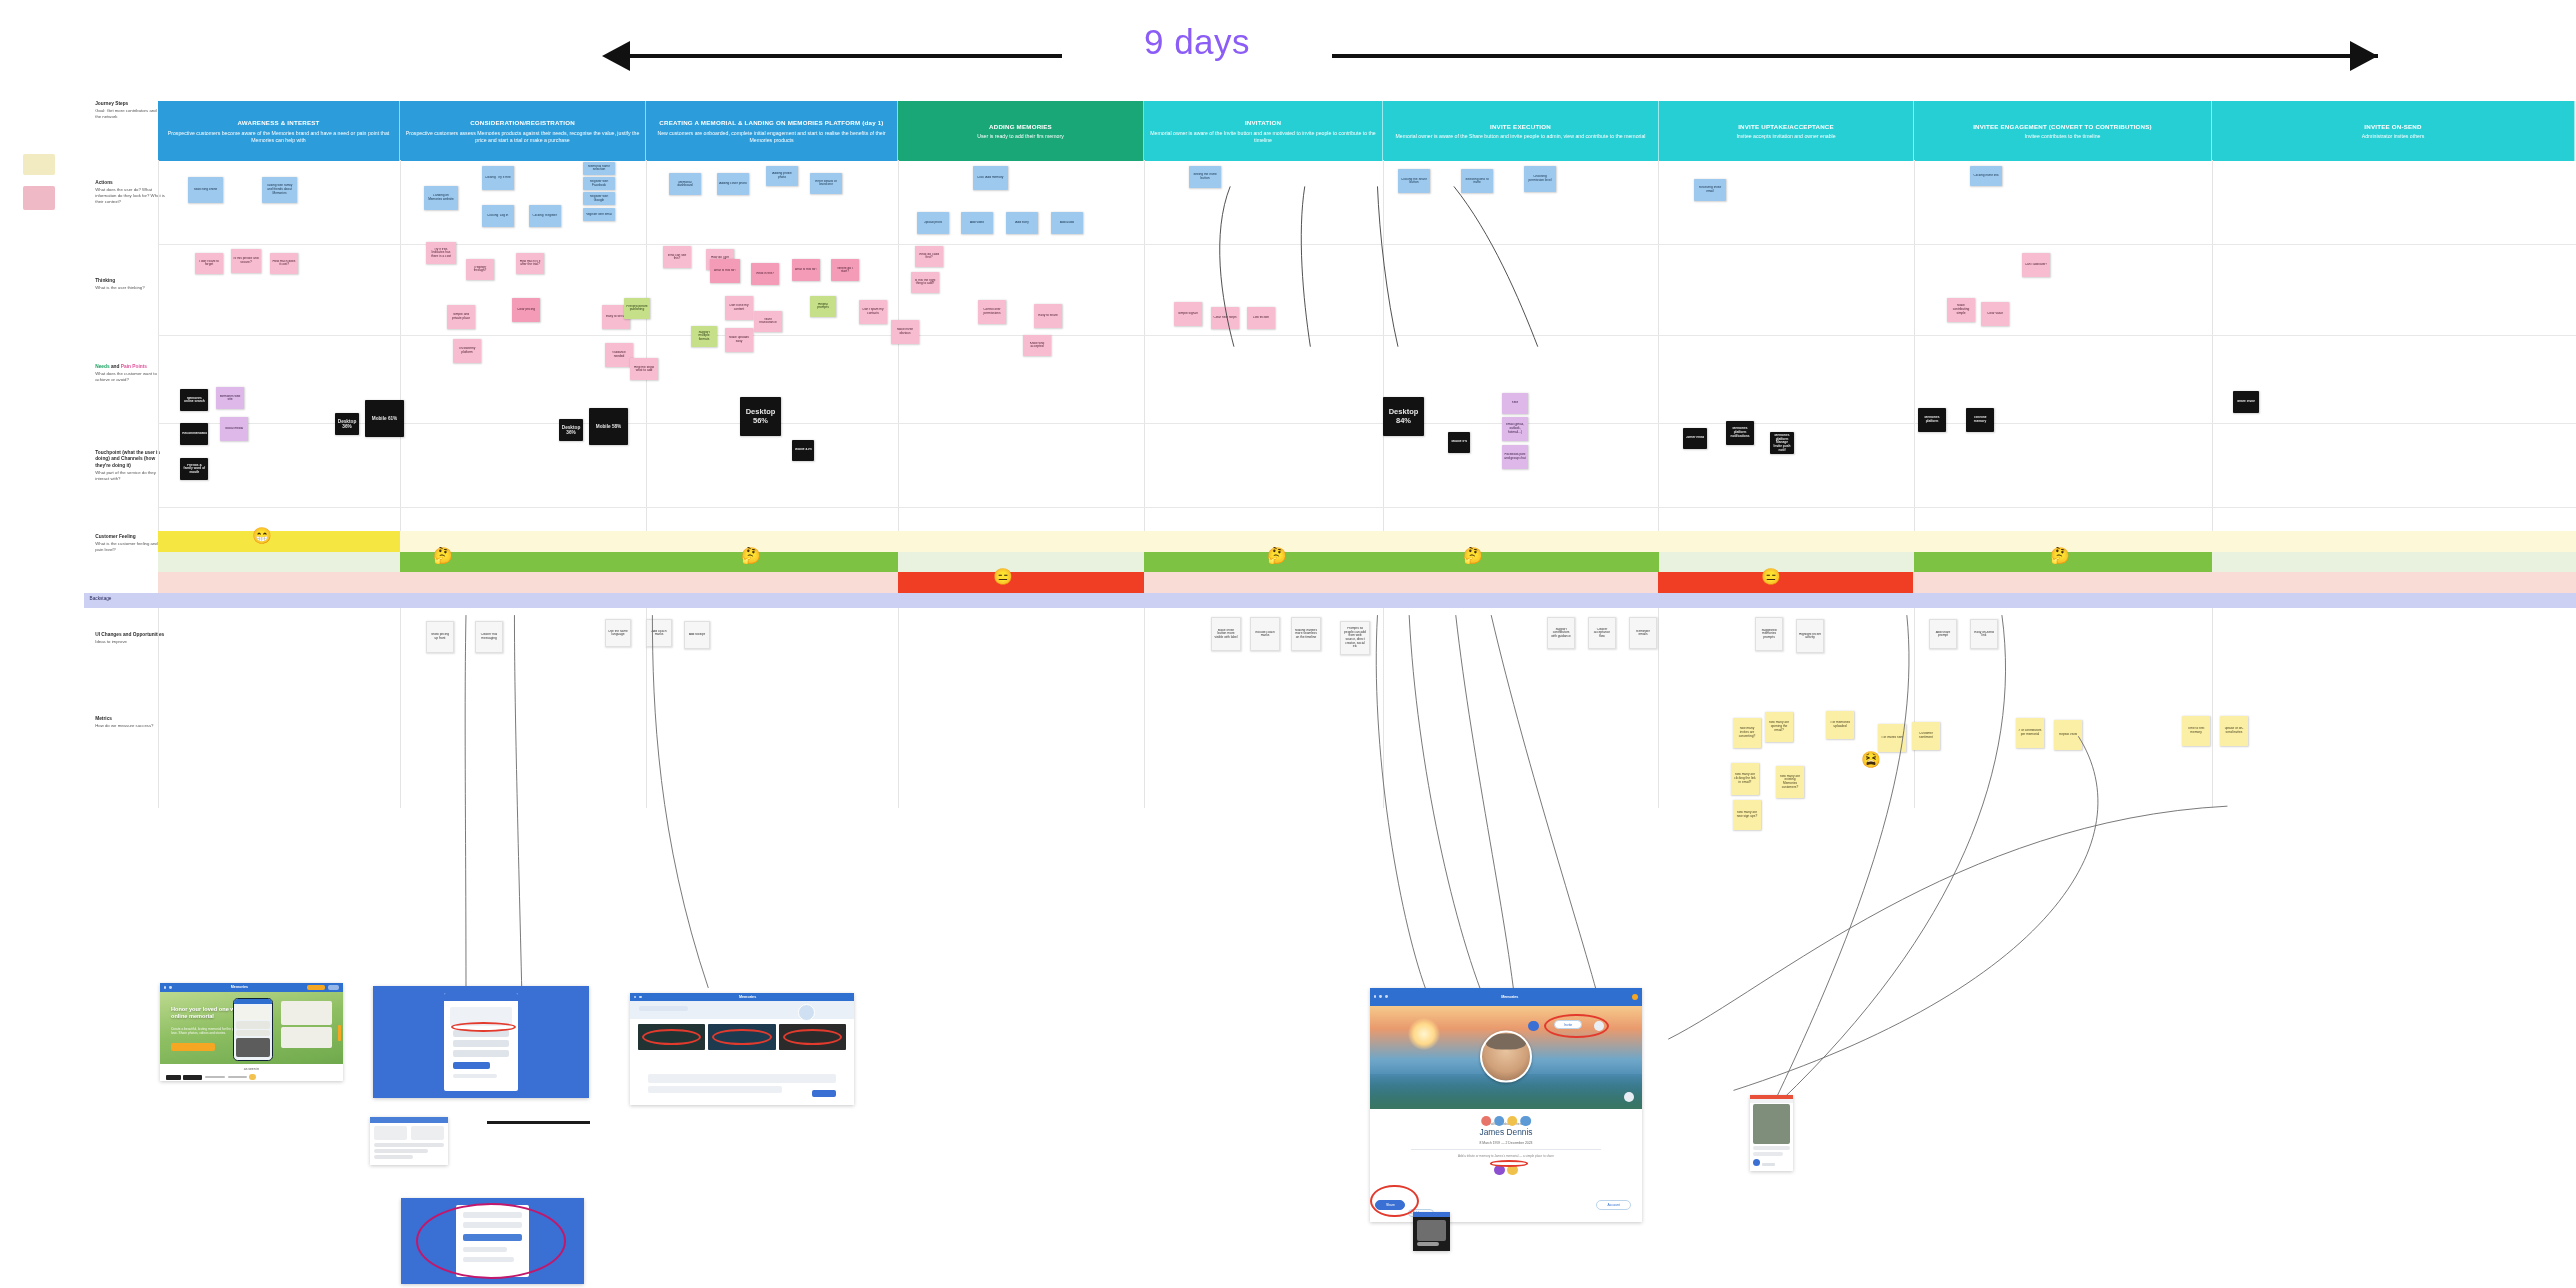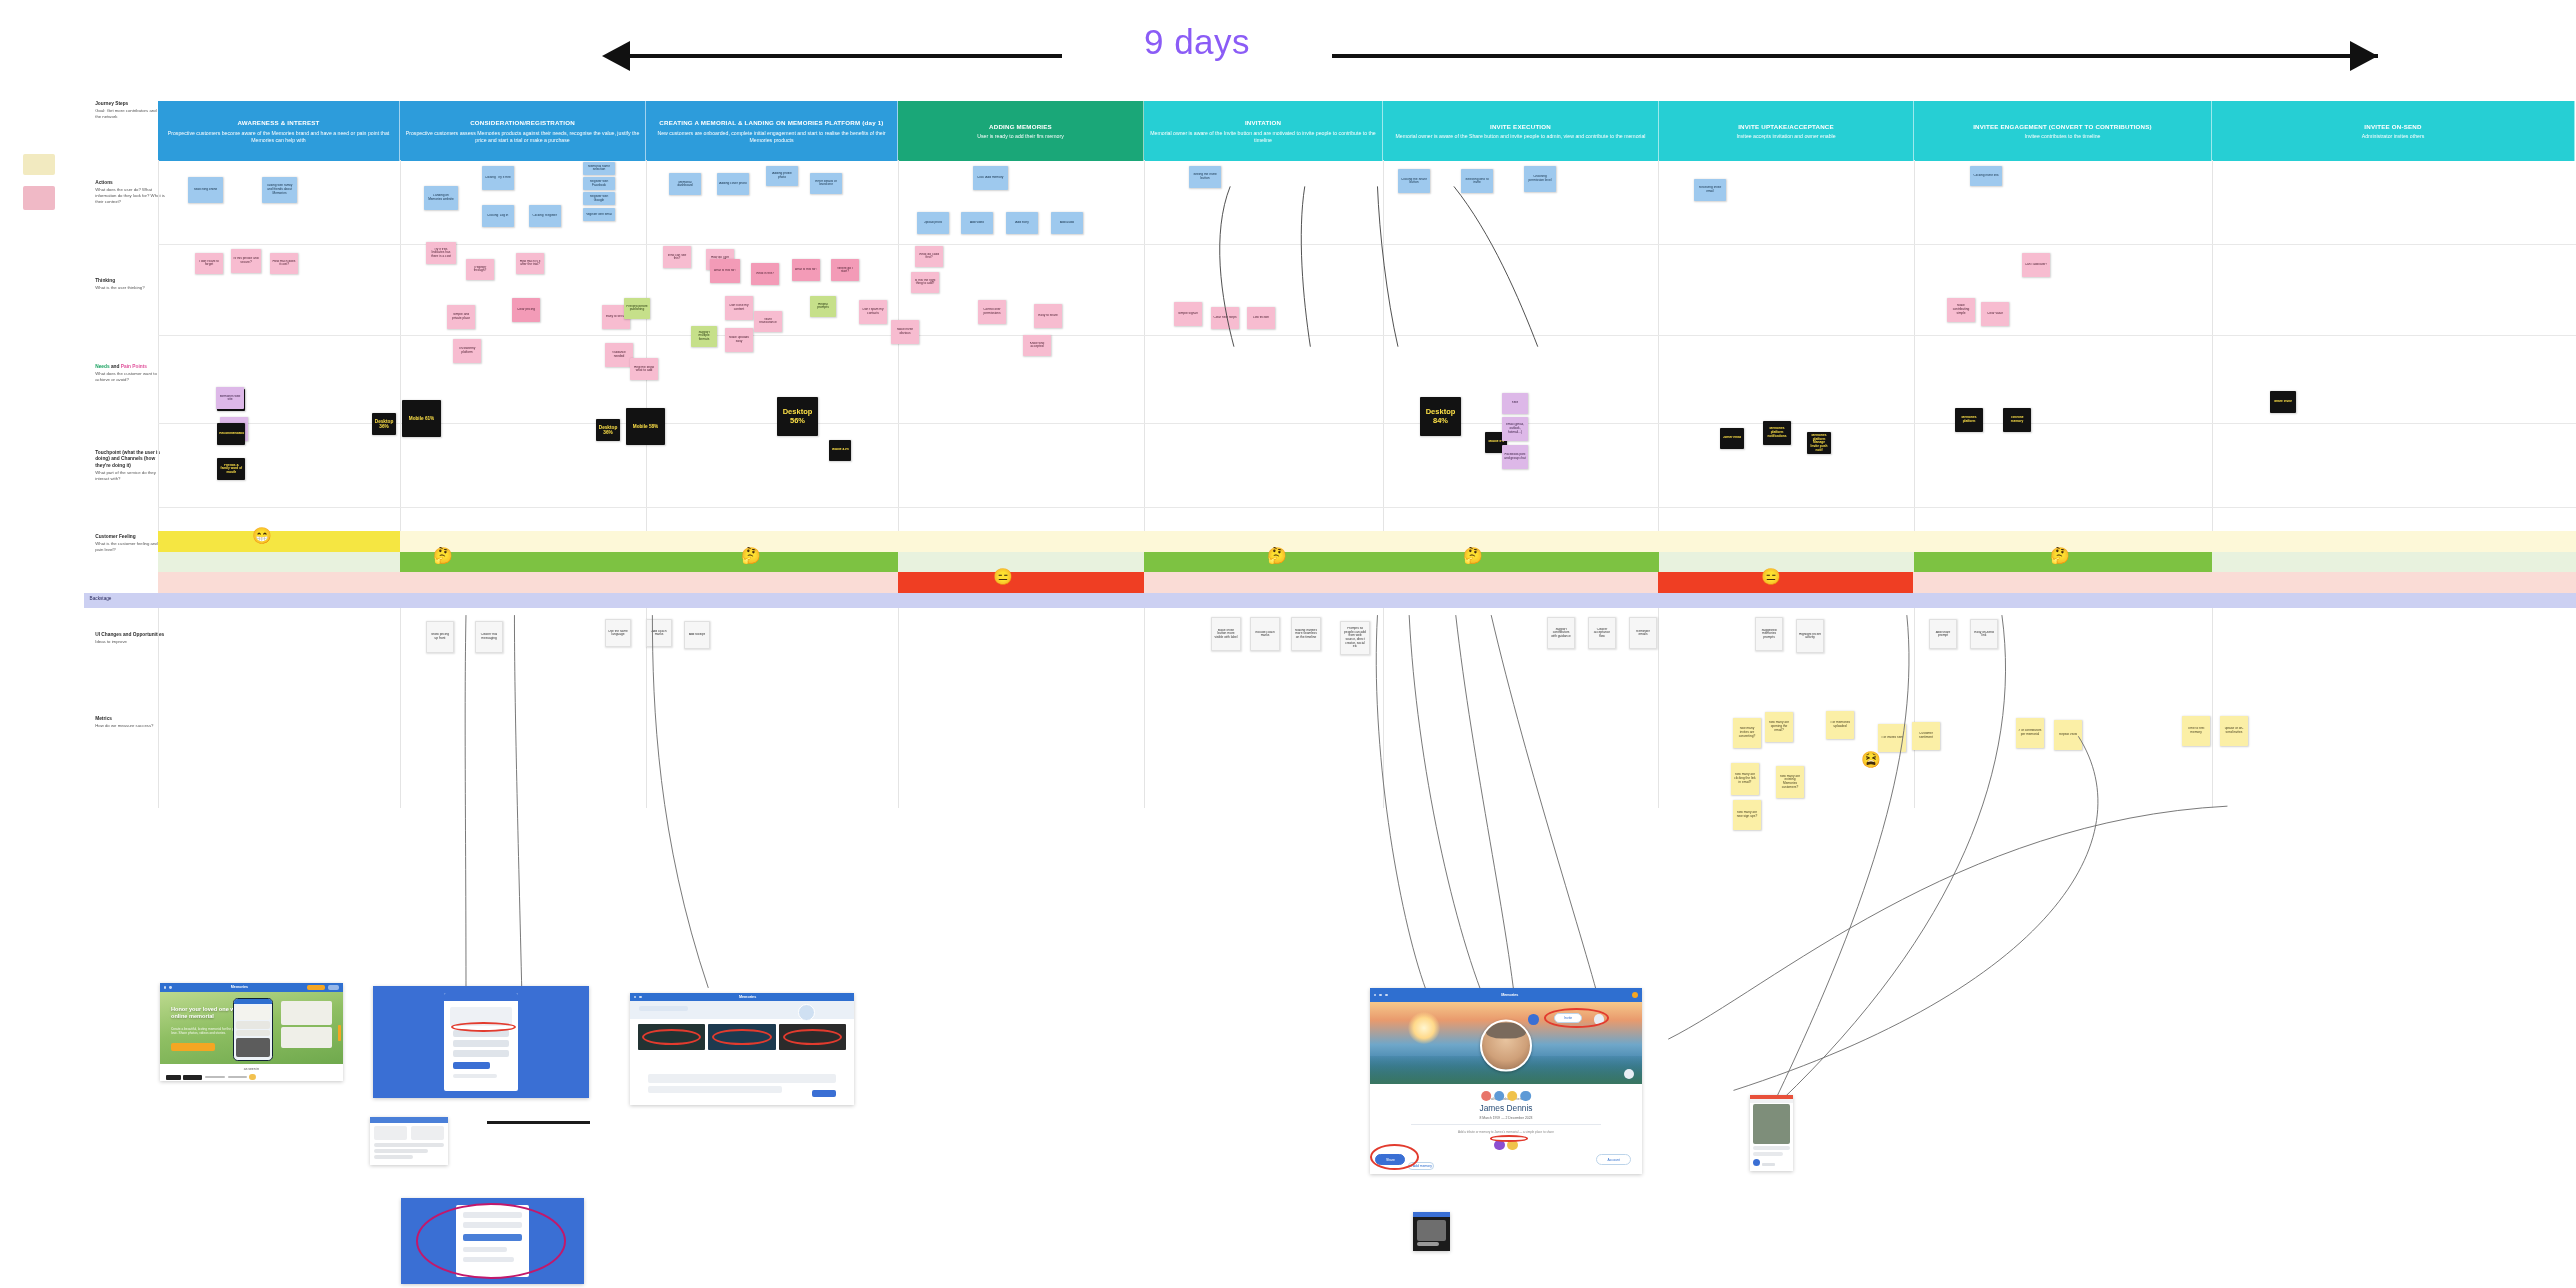--- a/index.html
+++ b/index.html
@@ -46,21 +46,21 @@
   
   .note { position: absolute; border-radius: 0.9px; overflow: hidden;
           box-shadow: 0.9px 0.9px 1.9px rgba(0,0,0,.18);
           display: flex; align-items: center; justify-content: center;
           text-align: center; line-height: 1.15; padding: 1.9px; }
   .n-blue  { background: #9ec9ee; color: #16334d; }
   .n-pink  { background: #f7bcd0; color: #4d1f31; }
   .n-pink2 { background: #f39bb7; color: #4d1f31; }
   .n-green { background: #c6e08a; color: #2c3d12; }
   .n-purp  { background: #ddb8e8; color: #3d2347; }
-  .n-black { background: #121212; color: #fde047; font-weight: bold; margin-left: 37px; }
+  .n-black { background: #121212; color: #e5e5e5; font-weight: bold; }
   .n-yellow{ background: #fbefa6; color: #4a4320; }
   .n-white { background: #f6f6f6; color: #333; border: 0.9px solid #e0e0e0; box-shadow: 0.9px 0.9px 1.9px rgba(0,0,0,.12); }
   .ntxt { font-size: 3.2px; overflow: hidden; }
   .ntxt.big { font-size: 7.5px; }
   .ntxt.med { font-size: 4.7px; }
 
   
   .feel { position: absolute; left: 158px; width: 2418px; }
   .fseg { position: absolute; height: 100%; }
   .femoji { position: absolute; font-size: 16px; line-height: 1; z-index: 6; }
@@ -695,21 +695,21 @@
       </div>
       <div style="flex:1;height:26px;background:#2b2b2b;border-radius:0.9px;position:relative;">
         <div class="annot" style="left:6%;top:18%;width:88%;height:62%;"></div>
       </div>
     </div>
     <div class="tile" style="left:8%;top:72%;width:84%;height:8%;background:#eceff3;"></div>
     <div class="tile" style="left:8%;top:83%;width:60%;height:6%;background:#eceff3;"></div>
     <div style="position:absolute;right:8%;bottom:7%;width:24px;height:7.5px;background:#3a6fd4;border-radius:1.9px;"></div>
   </div>
 
-  <div class="shot" style="left:1370px; top:988px; width:272px; height:186px;">
+  <div class="shot" style="left:1370px; top:988px; width:272px; height:234px;">
     <div class="bar" style="height:7.5%;">
       <div class="dot"></div>
         <div class="dot"></div>
         <div class="dot"></div>
       <div class="brand">Memories</div>
       <div style="width:6.5px;height:6.5px;border-radius:50%;background:#f5a623;"></div>
     </div>
     <div class="prof-banner">
       <div class="prof-sun"></div>
       <div style="position:absolute;left:0;bottom:0;width:100%;height:34%;background:linear-gradient(180deg,rgba(40,110,140,.2),rgba(60,120,90,.85));"></div>

